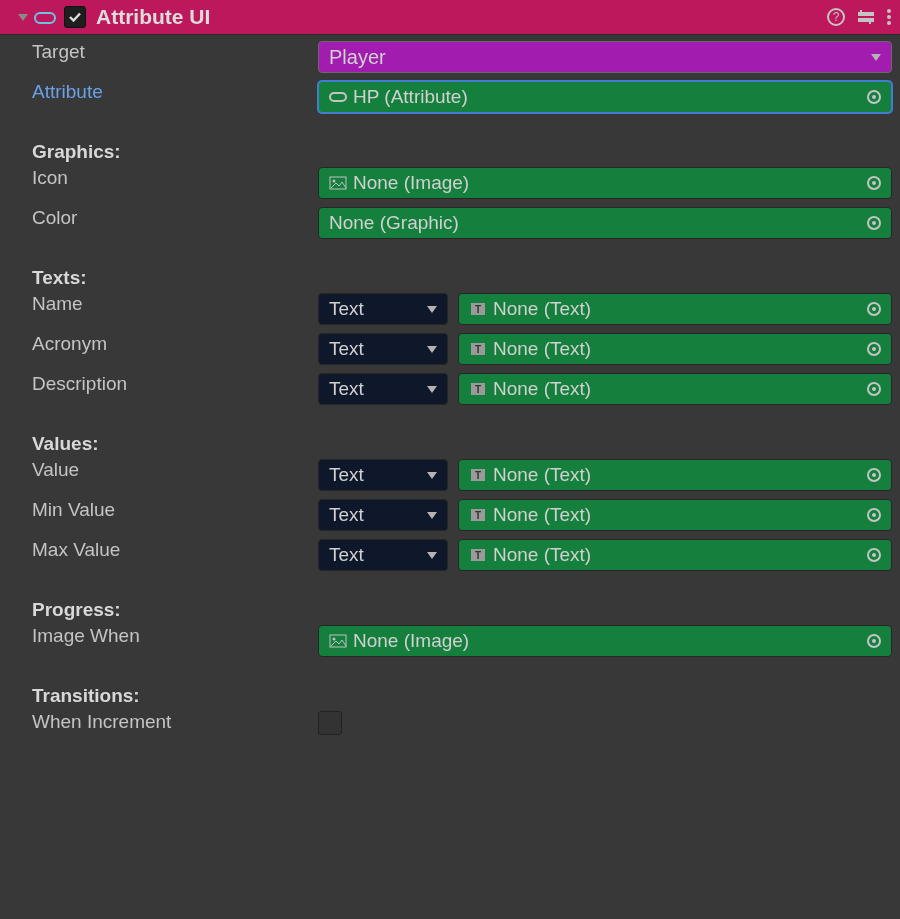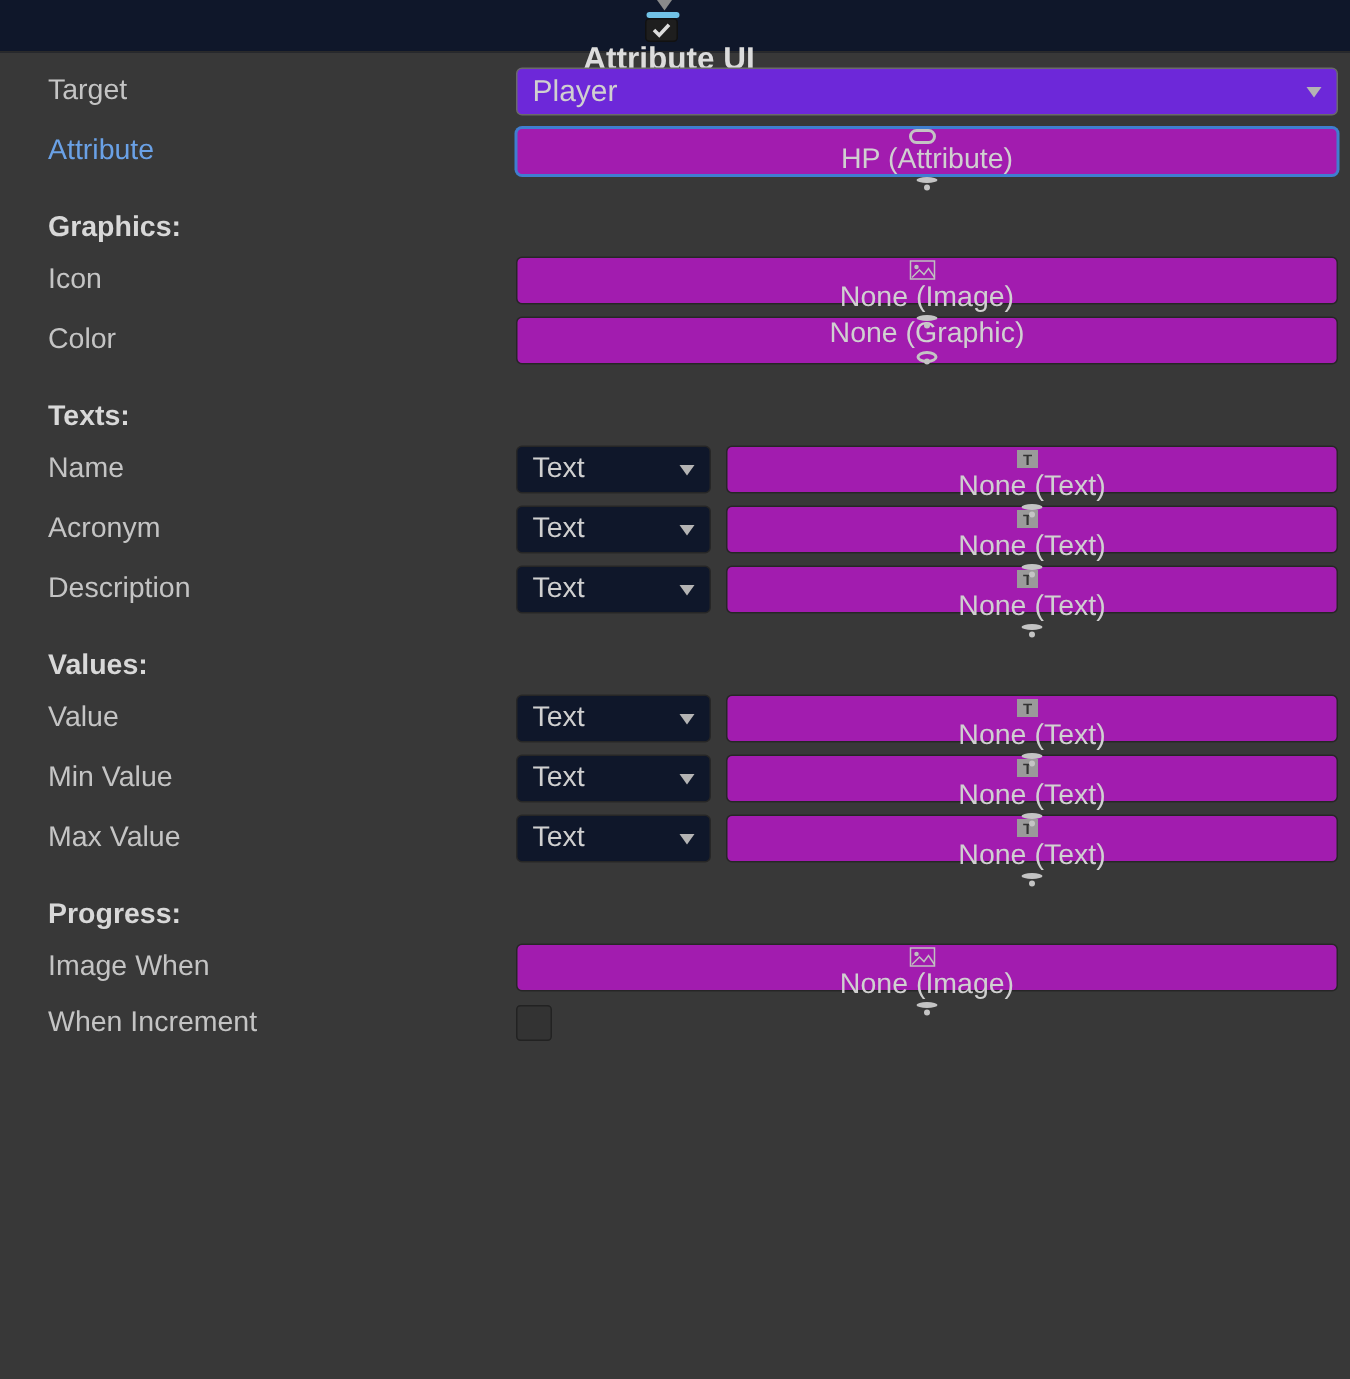--- a/index.html
+++ b/index.html
@@ -10,24 +10,23 @@
     font-family: Arial, Helvetica, sans-serif;
     font-size: 19px;
     color: #c4c4c4;
     overflow: hidden;
   }
   .panel { width: 100%; height: 100%; }
   .header {
     display: flex;
     align-items: center;
     height: 35px;
-    background: #0f172a;
+    background: #be185d;
     border-bottom: 1px solid #2a2a2a;
-    padding: 0 8px 0 0;
-    flex-direction: column;
+    padding: 0 8px 0 18px;
   }
   .foldout {
     width: 0; height: 0;
     border-left: 5px solid transparent;
     border-right: 5px solid transparent;
     border-top: 7px solid #8a8a8a;
     margin-right: 6px;
   }
   .pill-icon {
     width: 22px; height: 12px;
@@ -51,23 +50,22 @@
     color: #dcdcdc;
     flex: 1;
   }
   .header-icons { display: flex; gap: 10px; align-items: center; }
   .hic { color: #c4c4c4; cursor: pointer; }
   .hic svg { display:block; }
 
   .body { padding: 6px 8px 30px 8px; }
   .row {
     display: flex;
-    align-items: center;
     min-height: 40px;
-    gap: 26px;
+    gap: 0;
   }
   .label {
     flex: 0 0 310px;
     padding-left: 24px;
     font-size: 19px;
   }
   .label.blue { color: #6aa1e6; }
   .section-head {
     font-weight: bold;
     color: #d8d8d8;
@@ -81,23 +79,23 @@
     flex: 1;
     height: 32px;
     background: #515151;
     border: 1px solid #262626;
     border-radius: 4px;
     display: flex;
     align-items: center;
     padding: 0 10px;
     color: #d0d0d0;
   }
-  .control.dark { background: #a21caf; flex-direction: column; }
+  .control.dark { background: #15803d; }
   .control.target {
-    background: #6d28d9;
+    background: #a21caf;
     border-color: #6a6a6a;
     font-size: 20px;
   }
   .control.objfield { justify-content: space-between; }
   .control.dropdown {
     flex: 0 0 130px;
     background: #0f172a;
     justify-content: space-between;
   }
   .objref { flex: 1; }
@@ -366,19 +364,20 @@
                 <circle cx="5" cy="5" r="1.5" fill="#c0c0c0"></circle>
                 <path d="M2 12 L7 7 L10 10 L13 6 L17 12" stroke="#c0c0c0" fill="none"></path>
               </svg>
           </span>
           <span class="val-text">None (Image)</span>
           <span class="picker-circle"></span>
         </div>
       </div>
     </div>
 
+    <div class="section-head">Transitions:</div>
     <div class="row" style="min-height:34px">
       <div class="label">When Increment</div>
       <div class="plain-check"></div>
     </div>
 
   </div>
 </div>
 
 </body></html>

